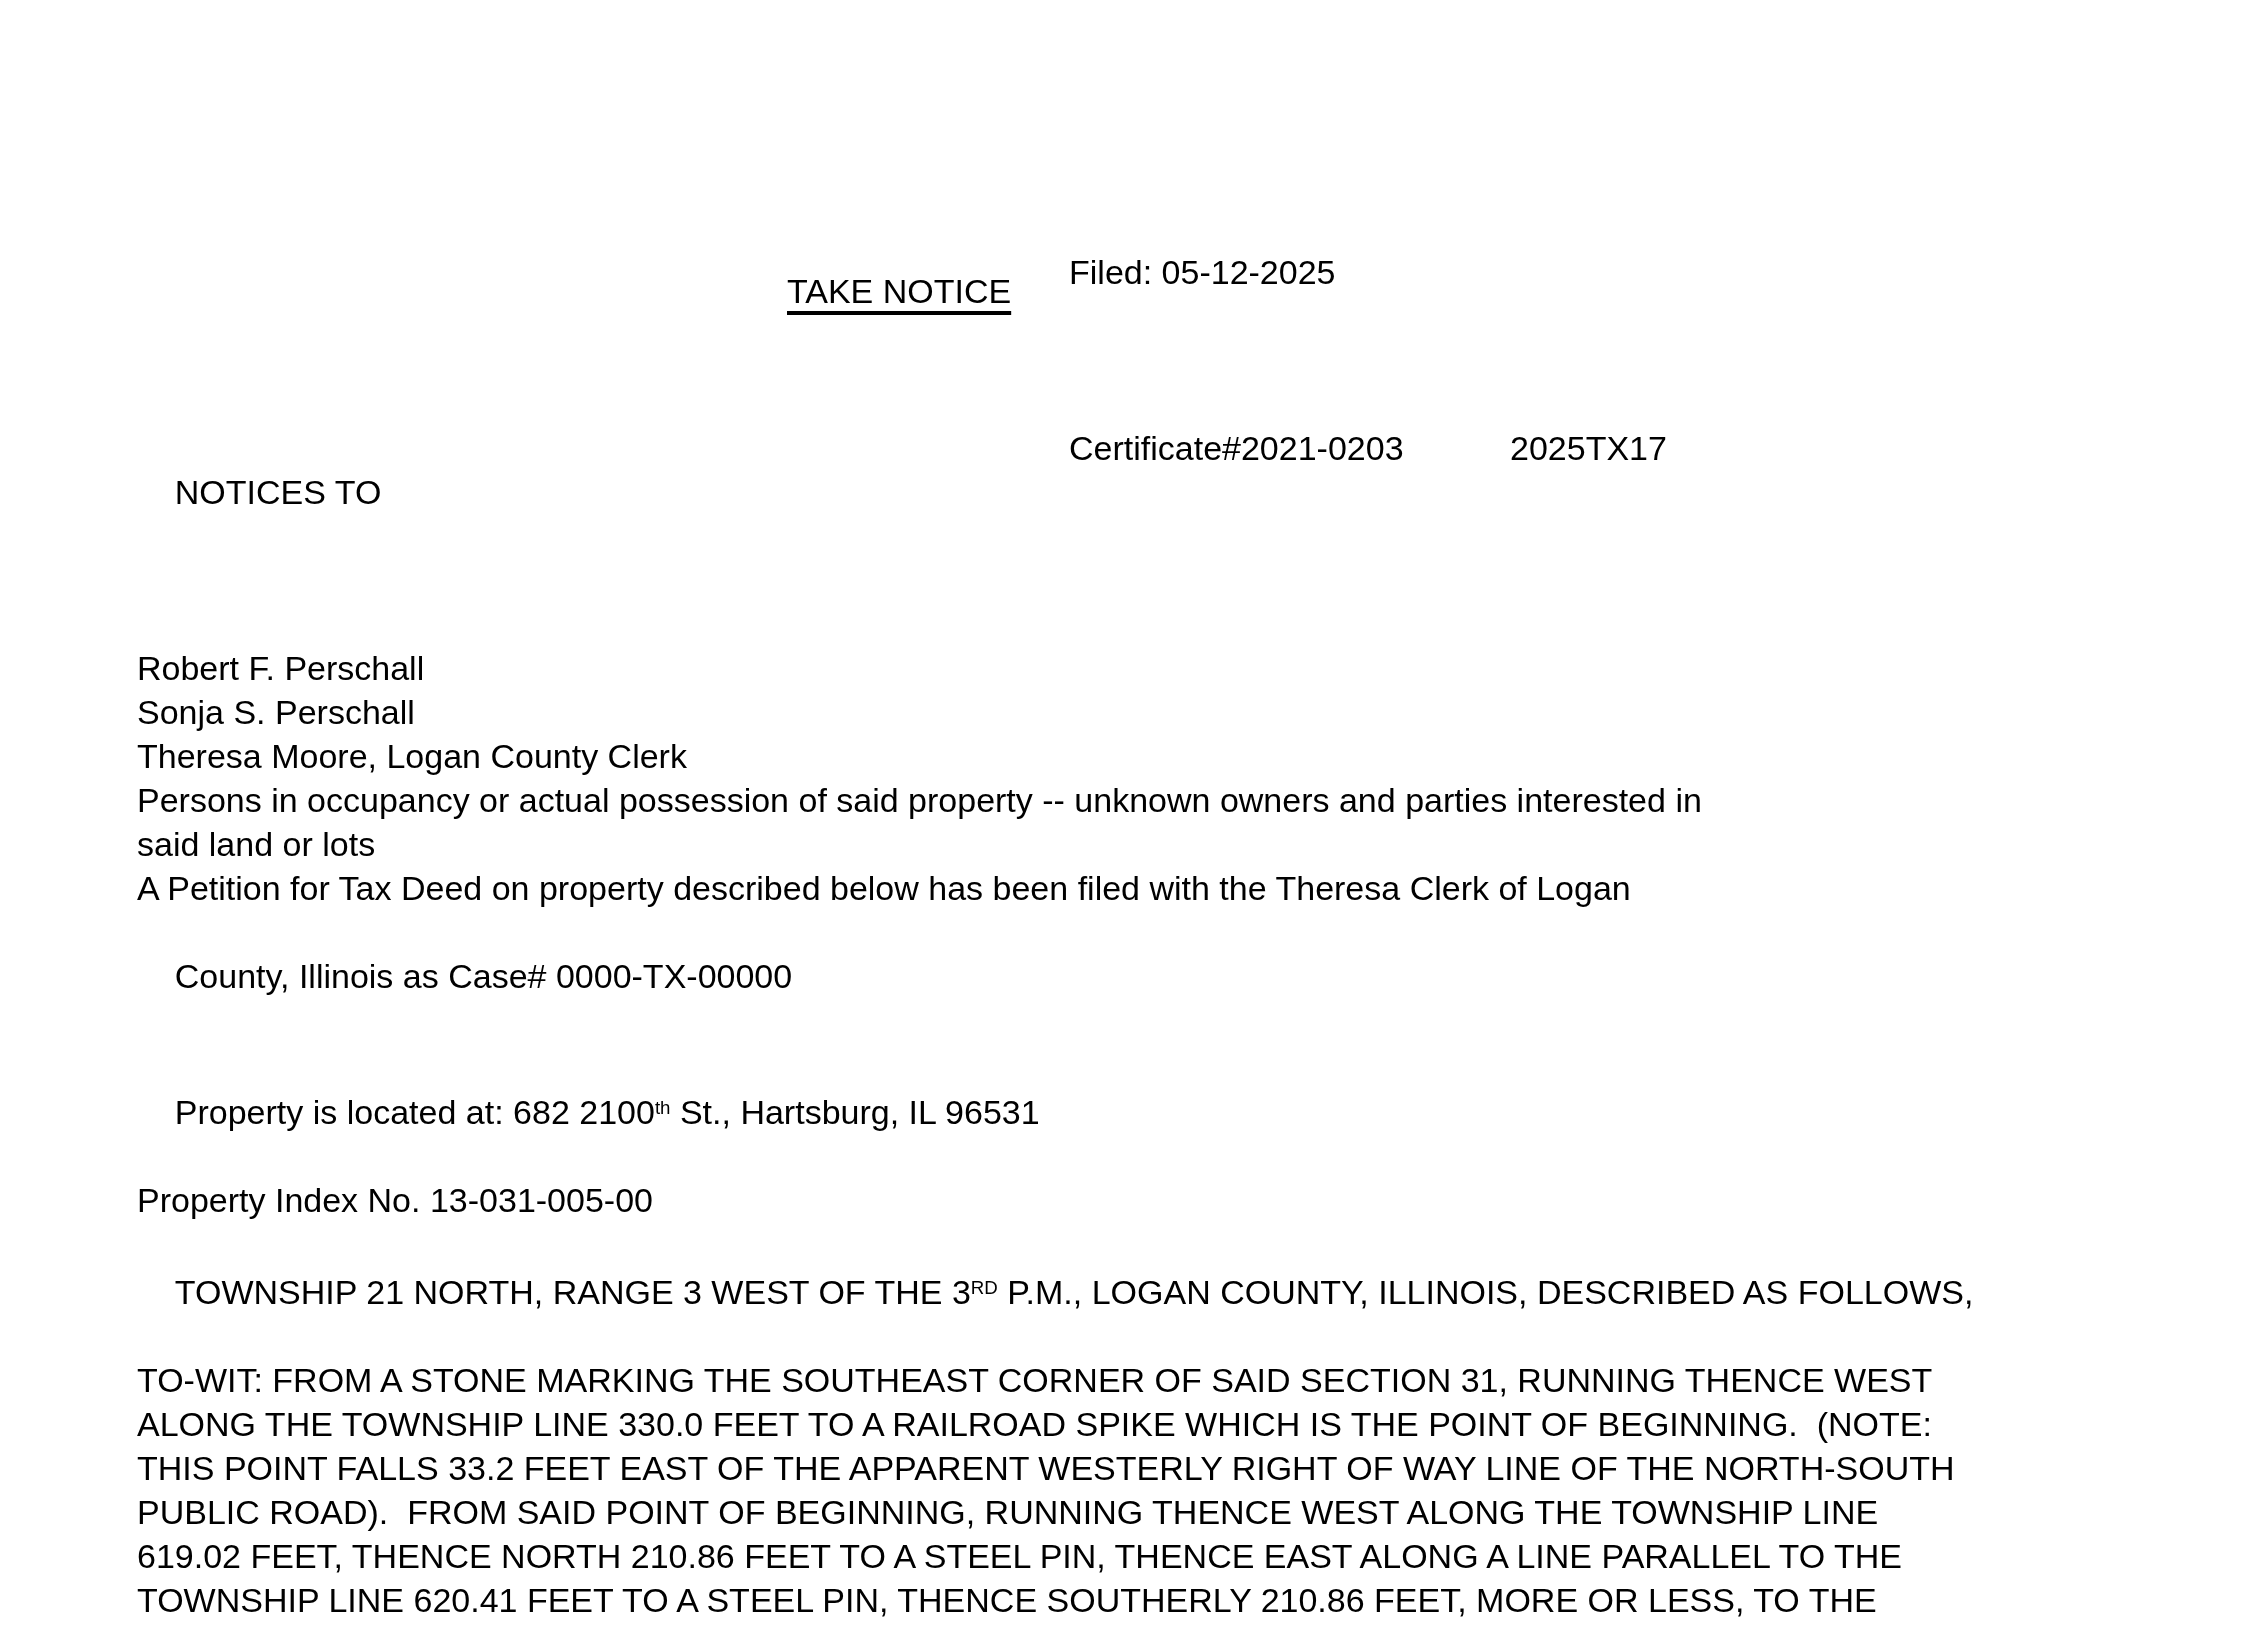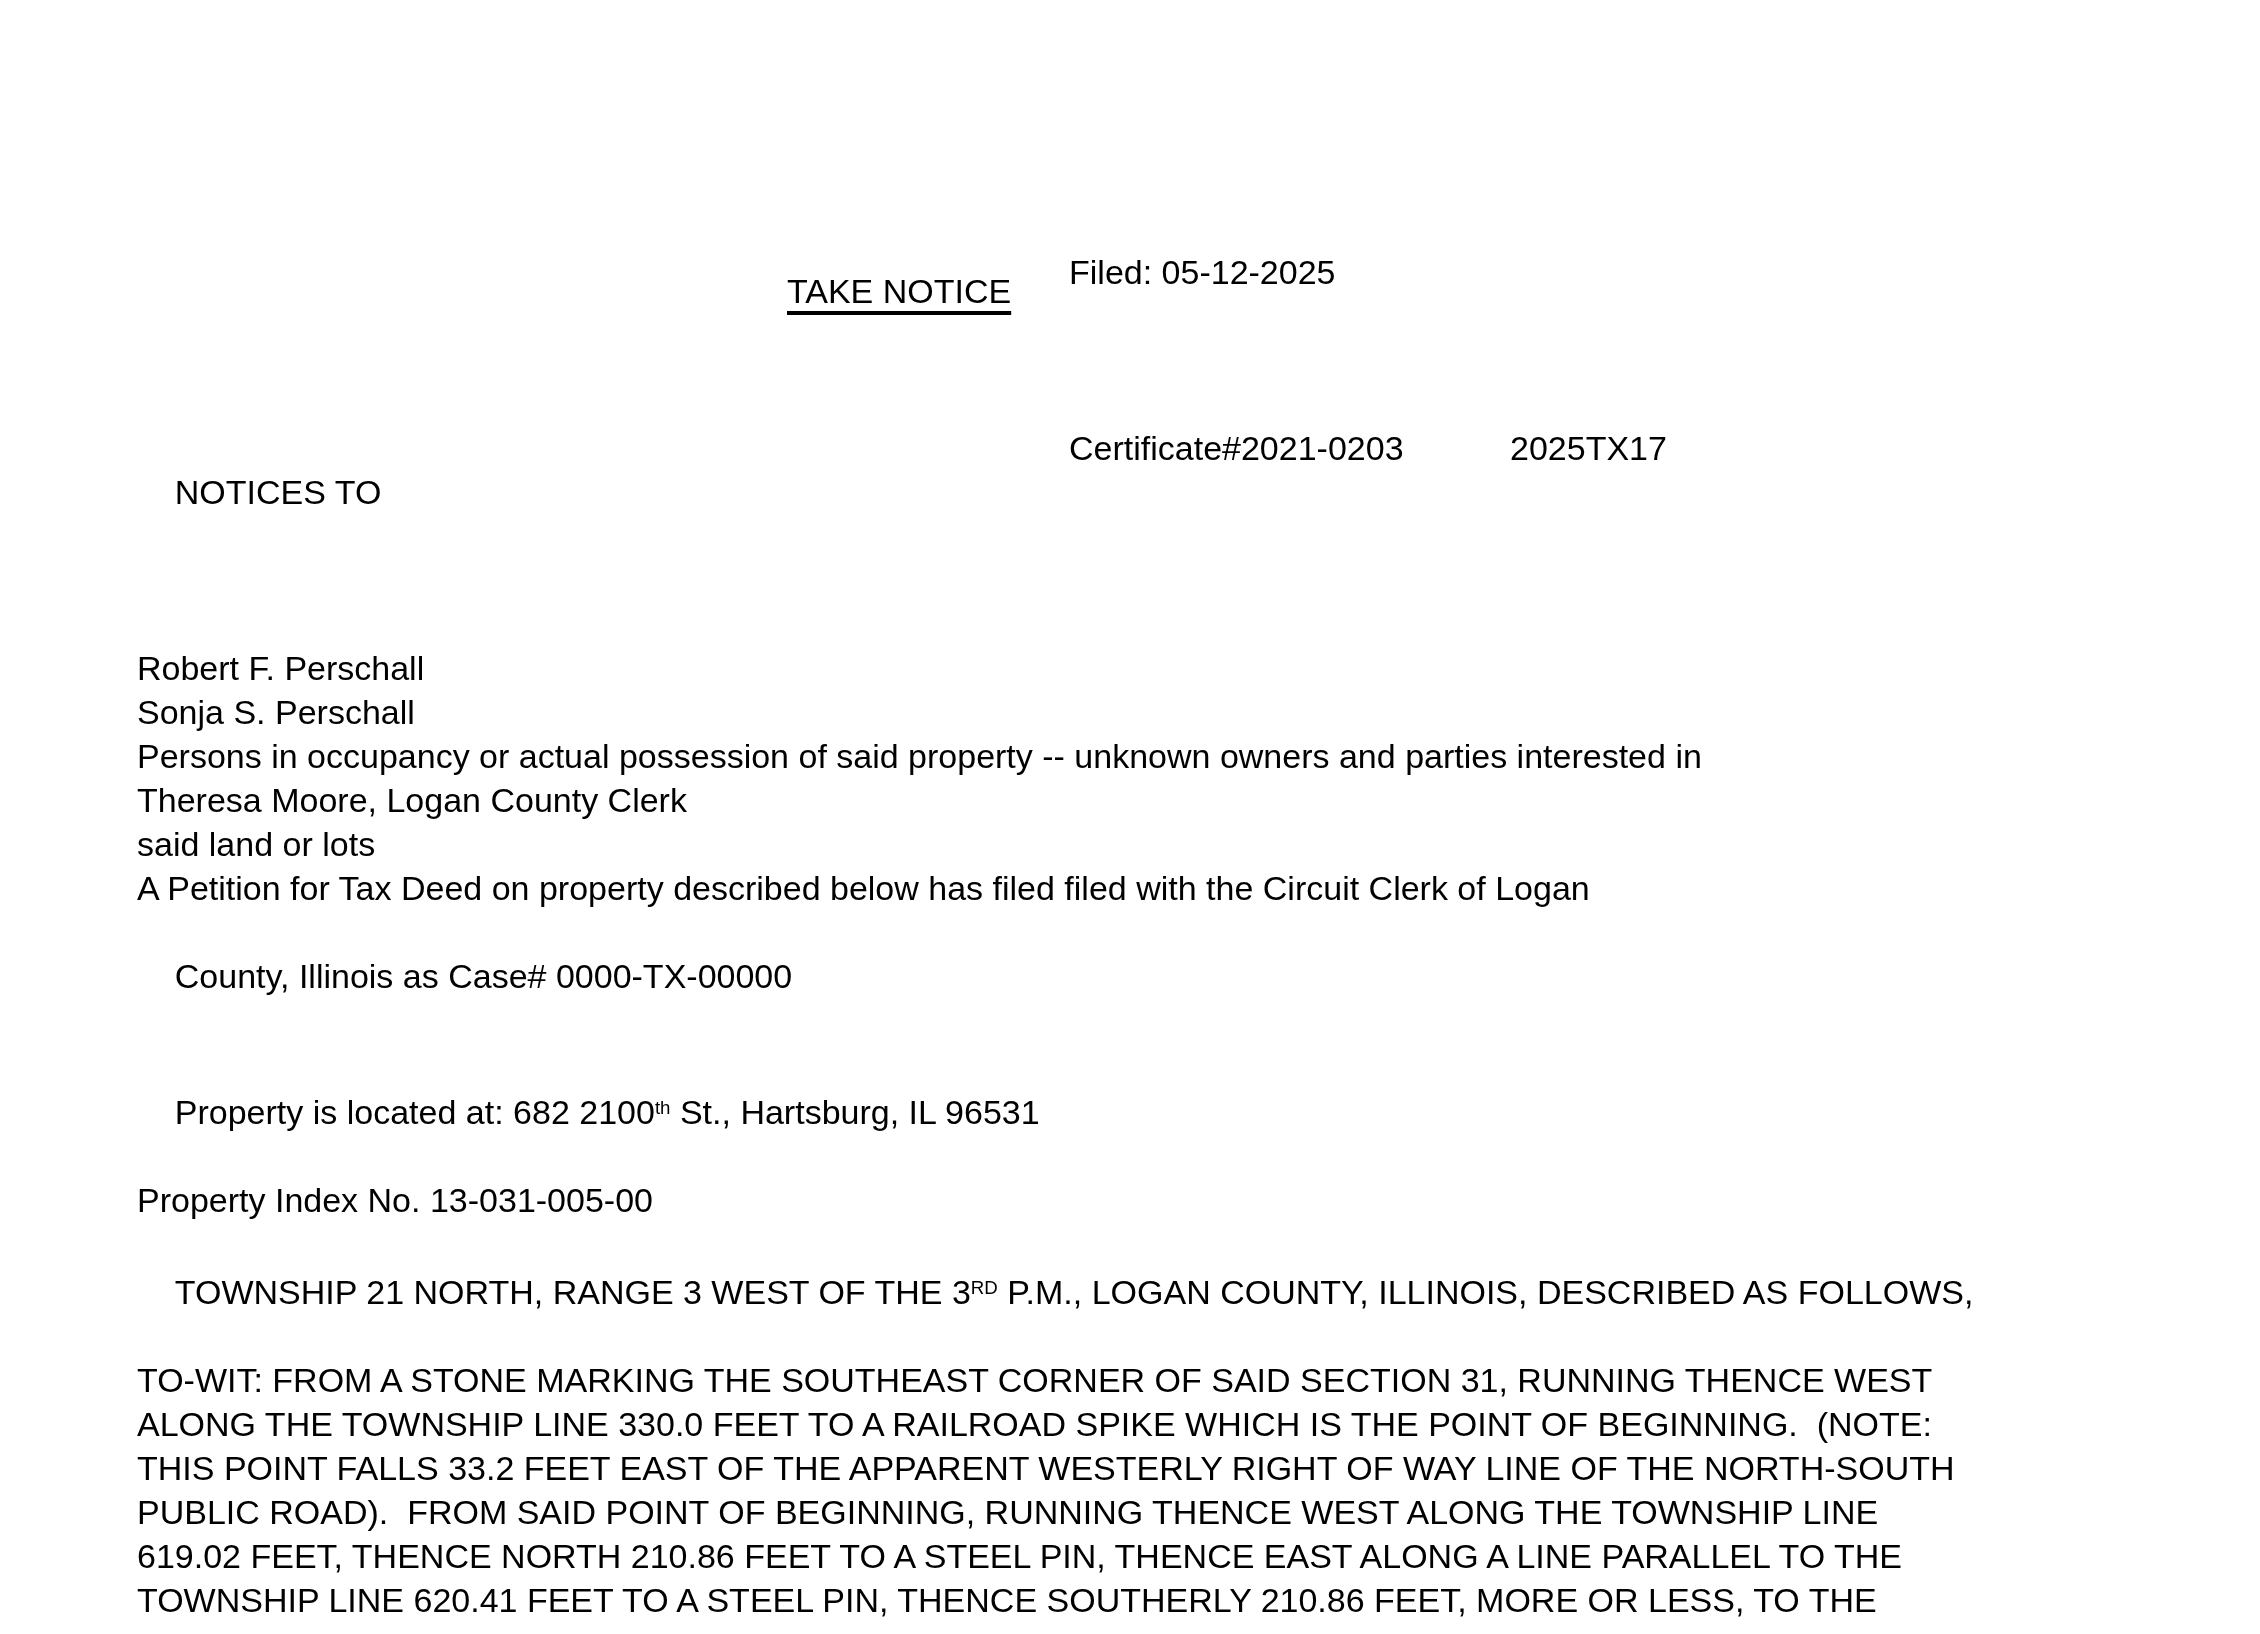--- a/index.html
+++ b/index.html
@@ -57,26 +57,26 @@
   </div>
 
   <div class="line">
     <span>NOTICES TO</span>
     <span class="pos pos-cert">Certificate#2021-0203</span>
     <span class="pos pos-docket">2025TX17</span>
   </div>
 
   <div class="line">Robert F. Perschall</div>
   <div class="line">Sonja S. Perschall</div>
+  <div class="line">Theresa Moore, Logan County Clerk</div>
+
   <div class="line">Persons in occupancy or actual possession of said property -- unknown owners and parties interested in</div>
-
-  <div class="line">Theresa Moore, Logan County Clerk</div>
   <div class="line">said land or lots</div>
 
-  <div class="line">A Petition for Tax Deed on property described below has filed filed with the Circuit Clerk of Logan</div>
+  <div class="line">A Petition for Tax Deed on property described below has been filed with the Theresa Clerk of Logan</div>
   <div class="line">
     <span>County, Illinois as Case# 0000-TX-</span><span class="u">00000</span>
   </div>
 
   <div class="line">
     <span>Property is located at: 682 2100</span><span class="sup">th</span><span> St., Hartsburg, IL 96531</span>
   </div>
 
   <div class="line">Property Index No. 13-031-005-00</div>
 

